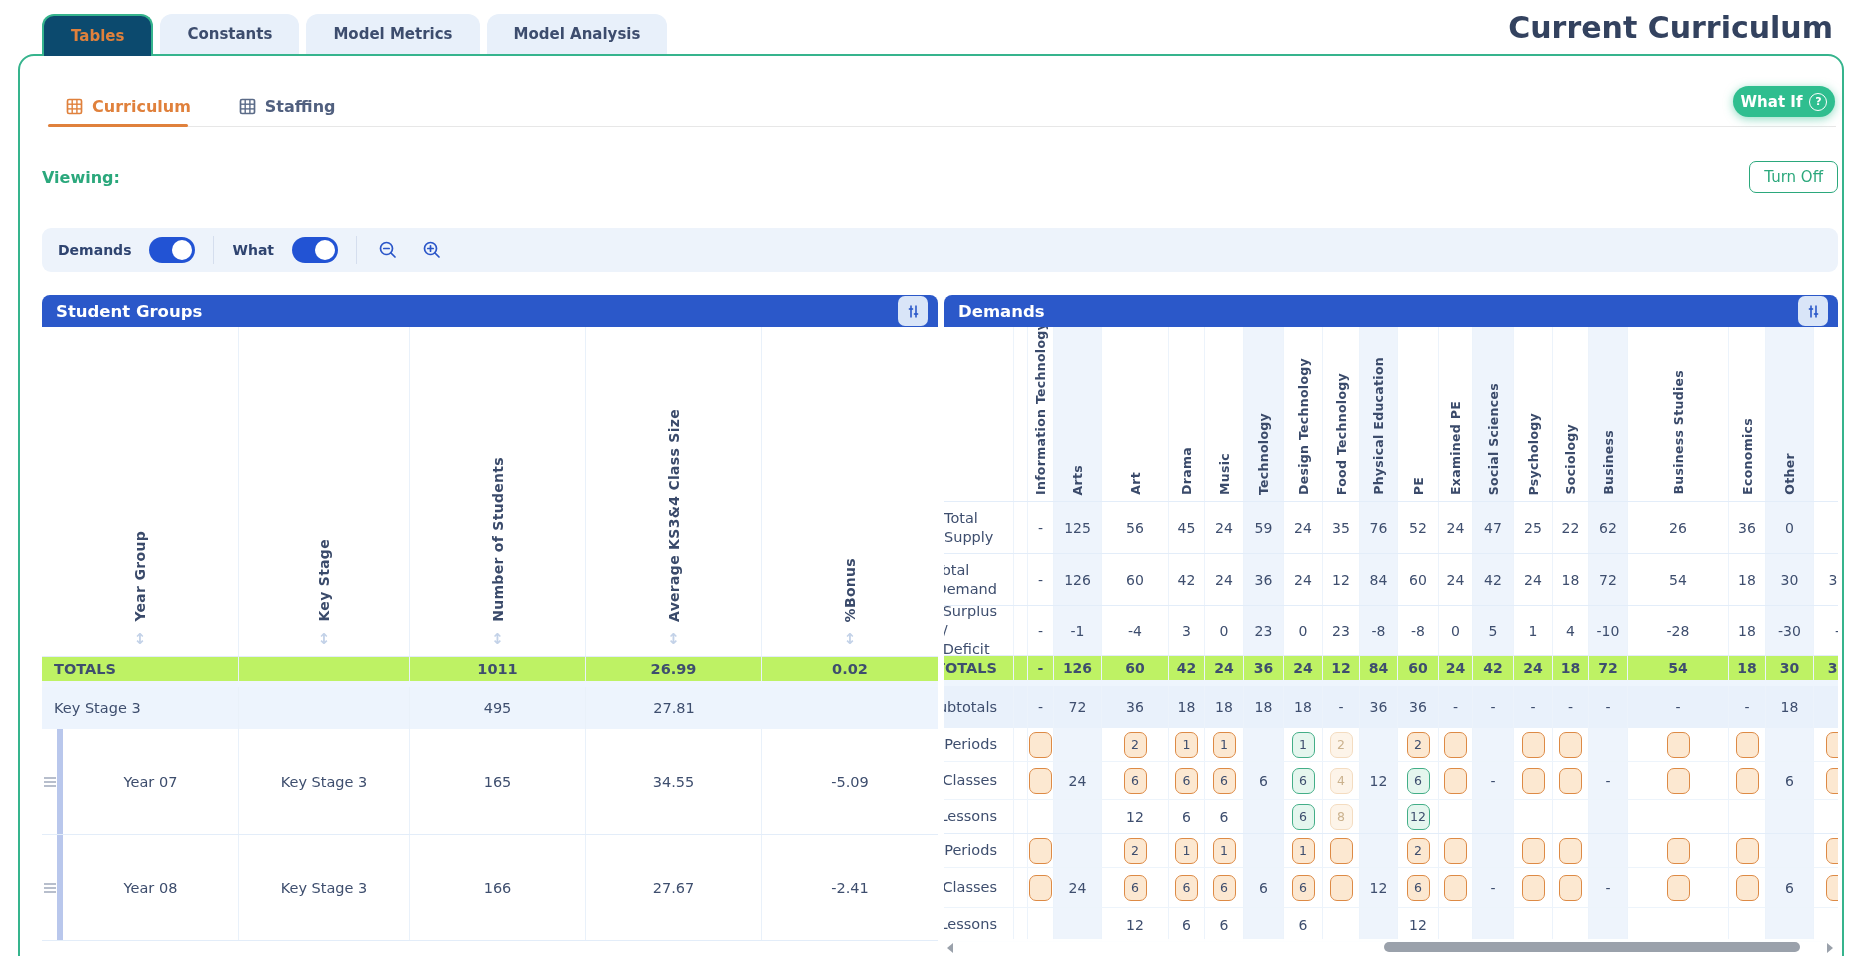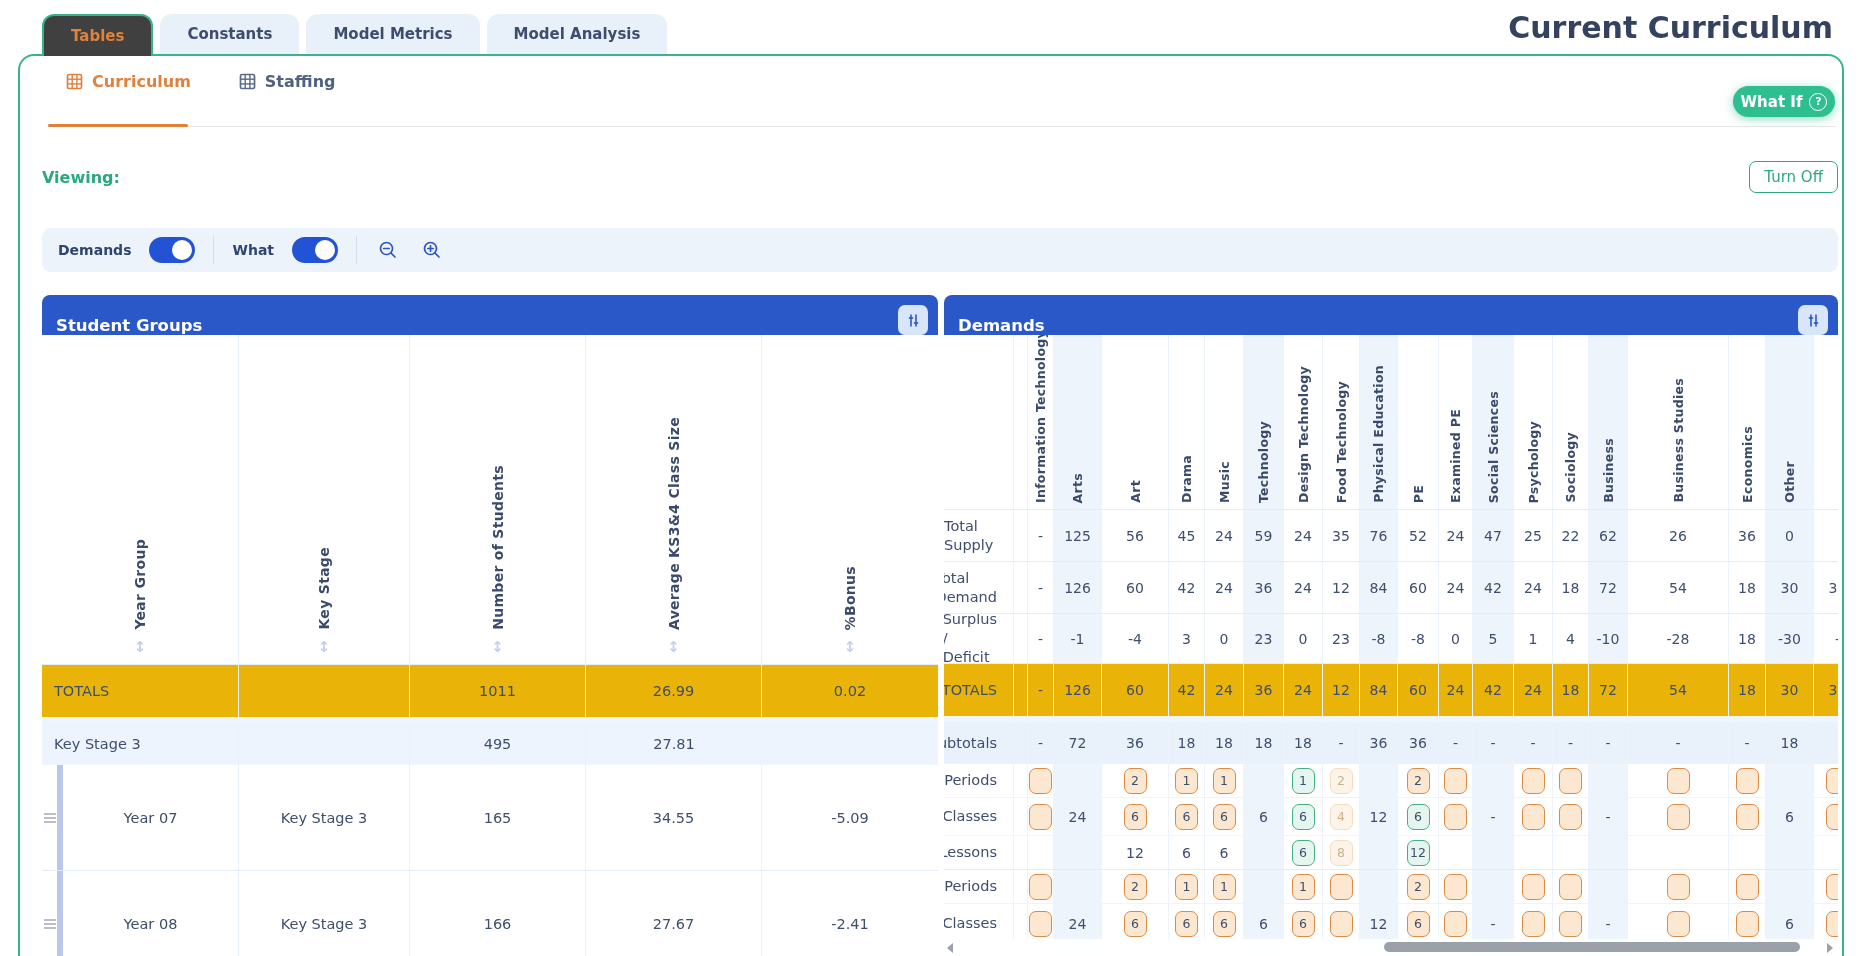--- a/index.html
+++ b/index.html
@@ -4,25 +4,25 @@
 <style>
   *{box-sizing:border-box;margin:0;padding:0}
   html,body{width:1859px;height:956px;overflow:hidden;background:#fff;
     font-family:"DejaVu Sans","Liberation Sans",sans-serif;color:#3c4c6c}
   .frame{position:absolute;left:18px;top:54px;width:1826px;height:940px;
     border:2px solid #36b48d;border-radius:16px;background:#fff}
   
   .tabs{position:absolute;left:42px;top:14px;display:flex;gap:7px;z-index:5}
   .tab{height:40px;padding:0 27px;display:flex;align-items:center;background:#e8f0fa;
     border-radius:12px 12px 0 0;font-weight:600;font-size:15px;color:#3d4d6e;cursor:pointer;white-space:nowrap}
-  .tab.active{background:#404040;border:2px solid #36b48d;border-bottom:none;color:#e0813c;
+  .tab.active{background:#0c4a6e;border:2px solid #36b48d;border-bottom:none;color:#e0813c;
     font-weight:700;height:42px;z-index:6}
   .title{position:absolute;right:26px;top:10px;font-size:30px;font-weight:700;color:#33425f}
   
-  .subtabs{position:absolute;left:66px;top:72px;display:flex;gap:48px;z-index:3}
+  .subtabs{position:absolute;left:66px;top:97px;display:flex;gap:48px;z-index:3}
   .subtab{display:flex;align-items:center;gap:9px;font-size:16px;font-weight:700;color:#51607f;cursor:pointer}
   .subtab.active{color:#e0813c}
   .subtab svg{display:block}
   .subtab-underline{position:absolute;left:48px;top:124px;width:140px;height:3px;background:#e0813c;border-radius:2px;z-index:2}
   .hdiv{position:absolute;left:48px;top:126px;width:1788px;height:1px;background:#e7e7e7}
   .whatif{position:absolute;left:1733px;top:86px;width:102px;height:31px;background:#2fbe8f;
     border-radius:16px;display:flex;align-items:center;justify-content:center;gap:7px;color:#fff;
     font-weight:700;font-size:15px;box-shadow:0 2px 10px rgba(47,190,143,.55);cursor:pointer;z-index:3}
   .whatif .q{width:18px;height:18px;border:1.5px solid #fff;border-radius:50%;display:flex;
     align-items:center;justify-content:center;font-size:11px;font-weight:700}
@@ -39,36 +39,36 @@
   .toggle{width:46px;height:26px;border-radius:13px;background:#c7d3e8;position:relative;cursor:pointer}
   .toggle.on{background:#2253d4}
   .toggle .knob{position:absolute;top:3px;left:3px;width:20px;height:20px;border-radius:50%;background:#fff}
   .toggle.on .knob{left:auto;right:3px}
   .tdiv{width:1px;height:28px;background:#d5deee}
   .zbtn{width:26px;height:26px;display:flex;align-items:center;justify-content:center;cursor:pointer}
   
   .panel{position:absolute;top:295px;height:661px;overflow:hidden;background:#fff}
   .panel.left{left:42px;width:896px}
   .panel.right{left:944px;width:894px}
-  .phead{height:40px;background:#2b58c9;border-radius:8px 8px 0 0;display:flex;align-items:flex-end;
+  .phead{height:32px;background:#2b58c9;border-radius:8px 8px 0 0;display:flex;align-items:center;
     padding:0 10px 0 14px;color:#fff;font-weight:700;font-size:16.5px}
   .sbtn{margin-left:auto;width:30px;height:30px;background:#d9e5f8;border-radius:7px;display:flex;
     align-items:center;justify-content:center;cursor:pointer}
   
   .sgrow{display:grid;grid-template-columns:197px 171px 176px 176px 176px}
   .c{display:flex;align-items:center;justify-content:center;font-size:14.5px;
     border-right:1px solid #e9f1fa;color:#3e4e6e}
   .c:last-child{border-right:none}
   .lft{justify-content:flex-start;padding-left:12px}
   .sg-head{height:330px;border-bottom:1px solid #e3edf9}
   .sg-head .c{flex-direction:column;justify-content:flex-end;padding-bottom:8px;cursor:pointer}
   .rot{writing-mode:vertical-rl;transform:rotate(180deg);font-weight:700;font-size:14px;
     color:#3a4a6a;letter-spacing:.3px;white-space:nowrap}
   .sorticon{margin-top:8px;color:#c3d2e8;font-size:15px;font-weight:700}
-  .r-tot{height:52px;background:#eab308;font-weight:400;color:#2f3f60}
+  .r-tot{height:24px;background:#bef264;font-weight:700;color:#2f3f60}
   .r-gap{height:6px;background:#eef5fd}
   .r-grp{height:42px;background:#edf4fd}
   .r-year{height:106px;background:#fff;border-bottom:1px solid #e3edf9}
   .yl{display:flex;align-items:stretch;border-right:1px solid #e9f1fa}
   .hnd{width:15px;display:flex;align-items:center;justify-content:center;cursor:grab}
   .strip{width:6px;background:#b9c7ec}
   .ylab{flex:1;display:flex;align-items:center;justify-content:center;font-size:14.5px}
   
   .dmrow{display:grid;width:918px;
     grid-template-columns:70px 14px 26px 48px 67px 36px 39px 40px 39px 37px 38px 41px 34px 41px 39px 36px 39px 101px 37px 48px 48px}

